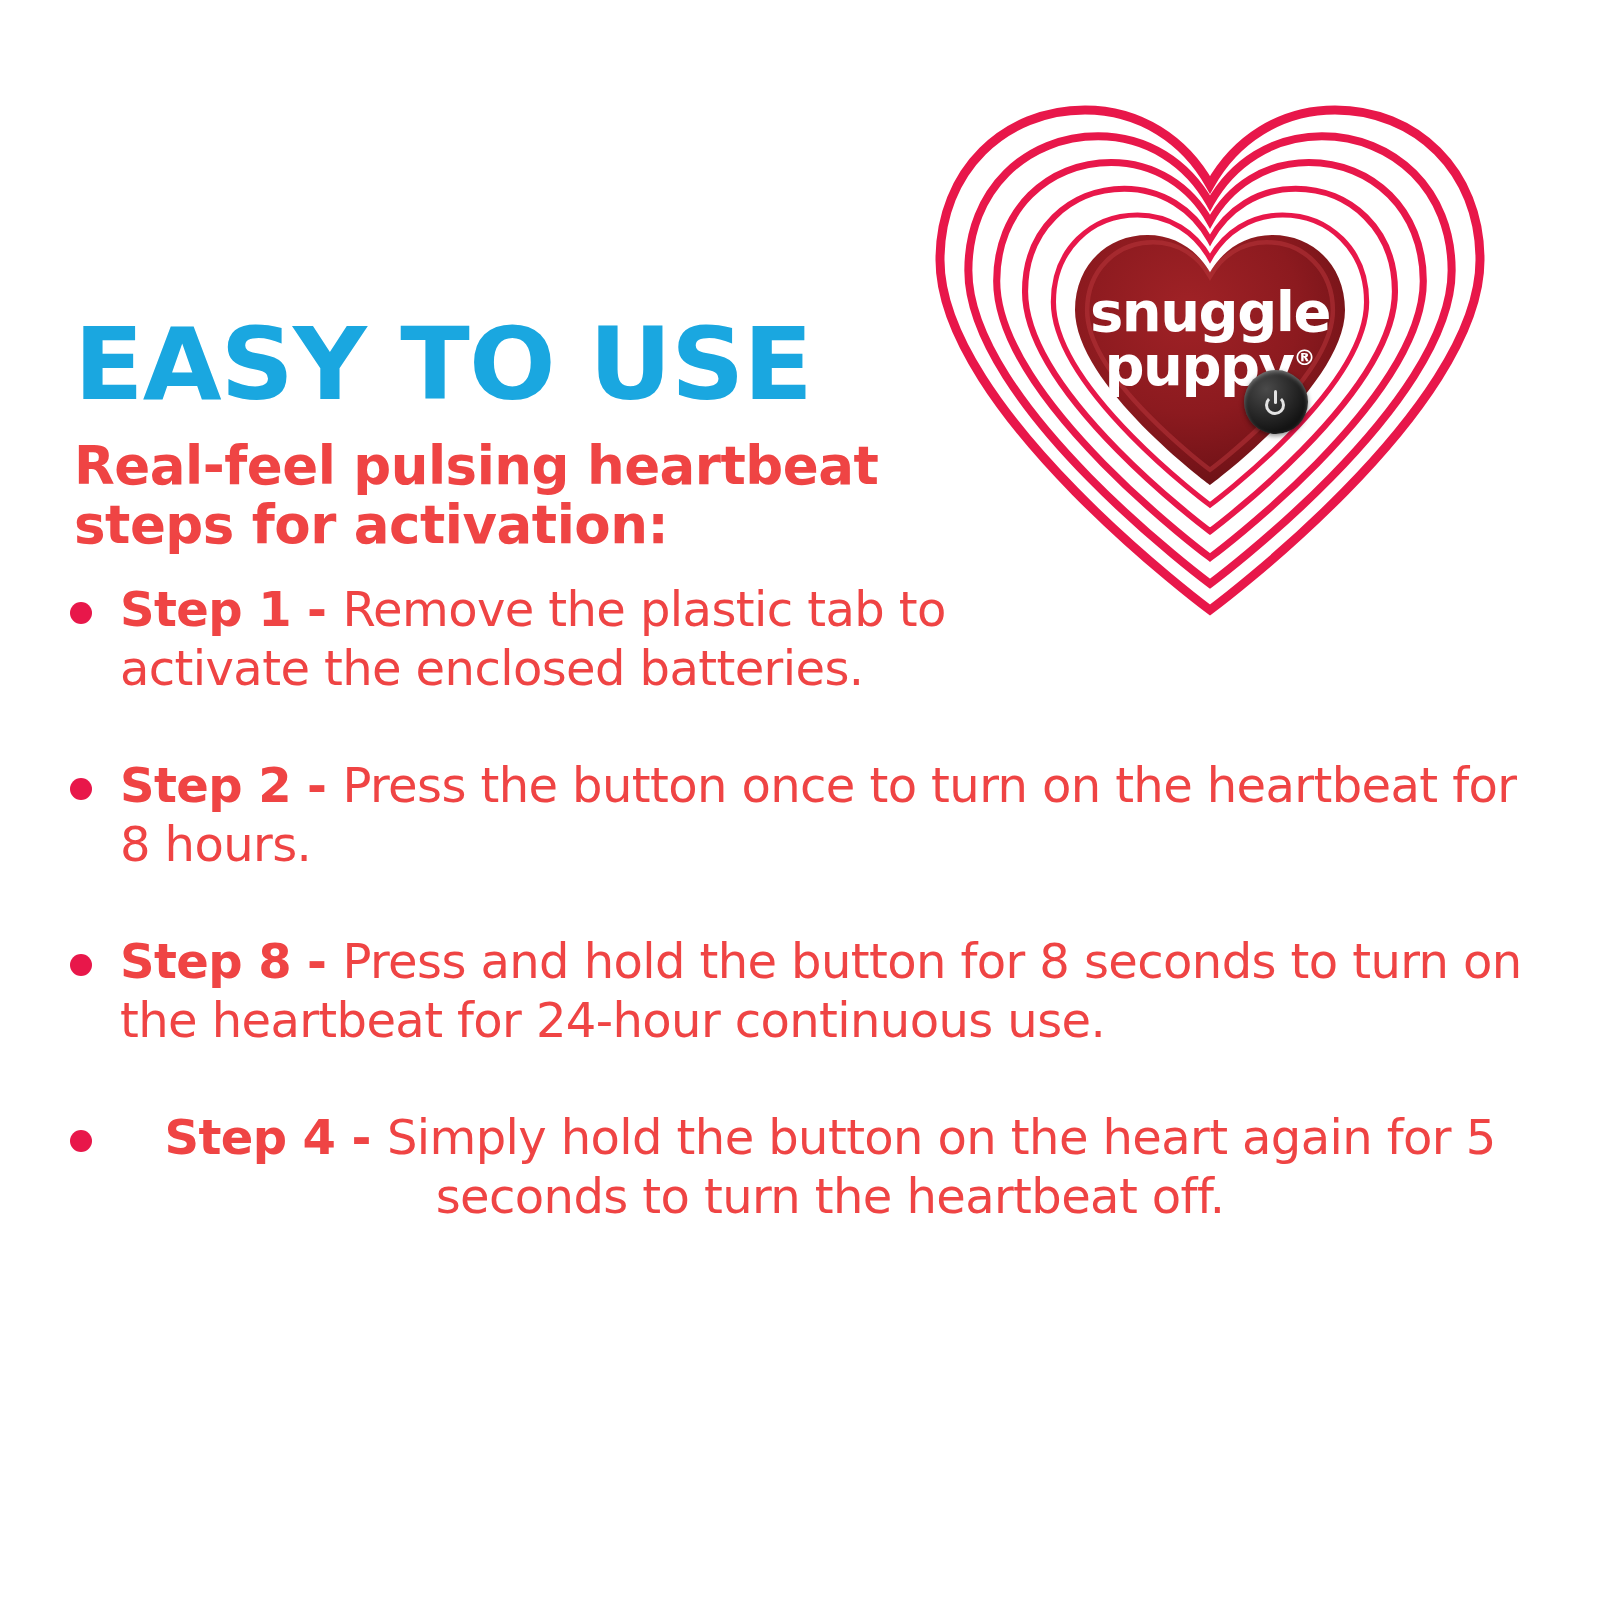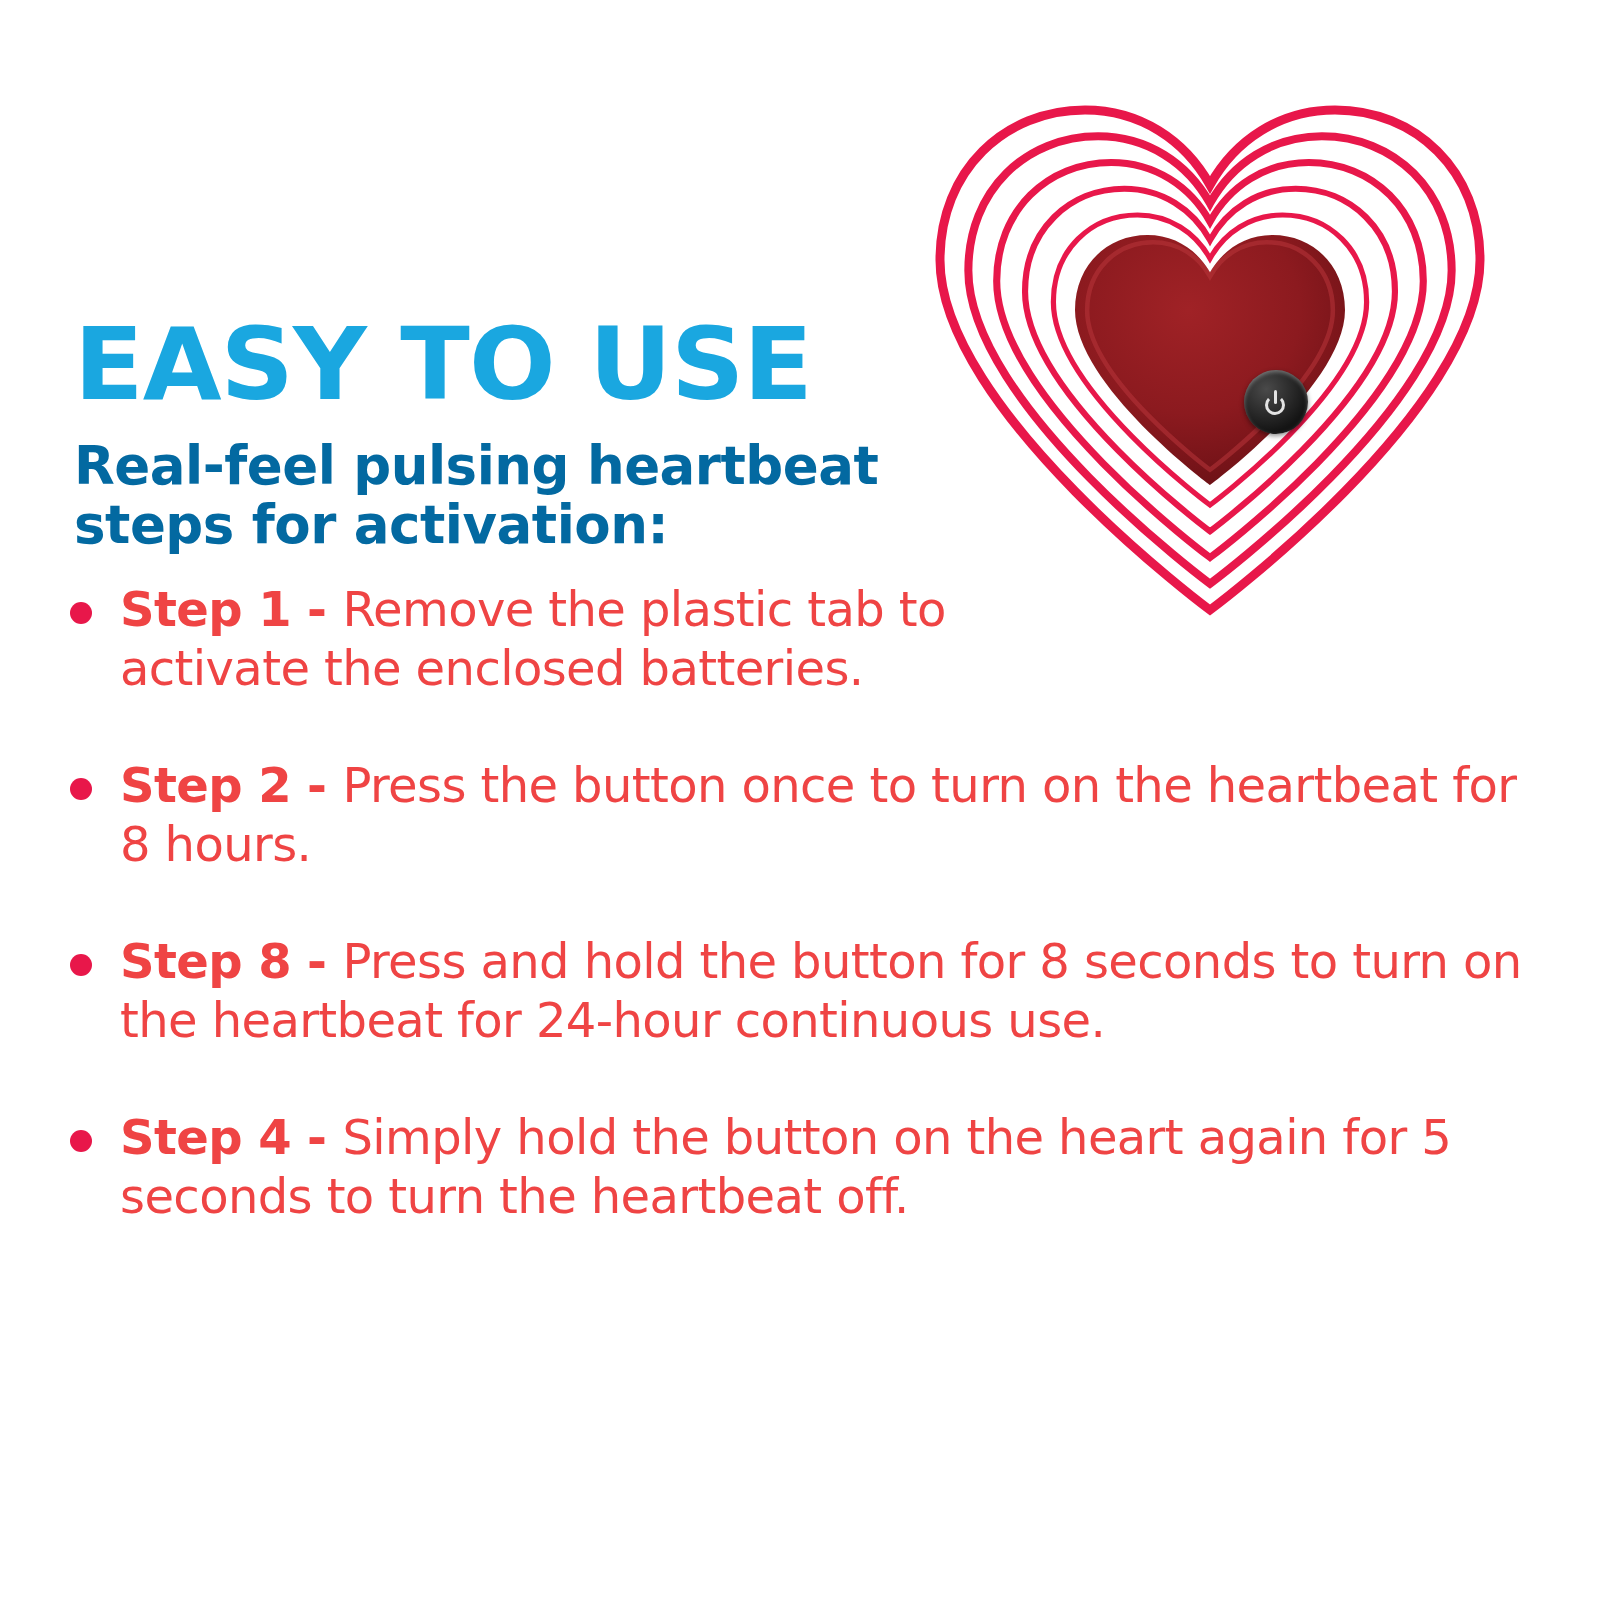--- a/index.html
+++ b/index.html
@@ -37,21 +37,21 @@
   }
 
   .subhead {
     position: absolute;
     left: 74px;
     top: 392px;
     width: 850px;
     font-size: 53px;
     line-height: 1.12;
     font-weight: bold;
-    color: #0369a1;
+    color: #ef4444;
     font-family: "DejaVu Sans", sans-serif;
     letter-spacing: -0.5px;
   }
 
   
   .steps {
     position: absolute;
     left: 62px;
     top: 580px;
     width: 1420px;
@@ -79,21 +79,21 @@
     background: #e8174a;
   }
 
   .step .label {
     font-weight: bold;
   }
 
   .step-1 { width: 1000px; }
   .step-2 { width: 1420px; }
   .step-3 { width: 1420px; }
-  .step-4 { width: 1420px; margin-bottom: 12px; }
+  .step-4 { width: 1420px; margin-bottom: 12px; text-align: center; }
 
   
   .heart-wrap {
     position: absolute;
     left: 910px;
     top: 70px;
     width: 600px;
     height: 570px;
   }
   .heart-wrap svg {
@@ -214,19 +214,23 @@
         <use href="#h" transform="translate(300,290) scale(0.895) translate(-300,-290)"></use>
         <use href="#h" transform="translate(300,290) scale(0.79) translate(-300,-290)"></use>
         <use href="#h" transform="translate(300,290) scale(0.685) translate(-300,-290)"></use>
         <use href="#h" transform="translate(300,290) scale(0.58) translate(-300,-290)"></use>
       </g>
 
       <use href="#h" fill="url(#heartFill)" transform="translate(300,290) scale(0.50) translate(-300,-290)"></use>
       <use href="#h" fill="none" stroke="#b8353a" stroke-width="10" transform="translate(300,286) scale(0.455) translate(-300,-290)" opacity="0.55"></use>
     </svg>
 
+    <div class="logo-text">
+      <div>snuggle</div>
+      <div class="line2"><span>puppy</span><span class="reg">®</span></div>
+    </div>
 
     <div class="power-btn">
       <span class="power-glyph"></span>
     </div>
   </div>
 
 </div>
 
 </body></html>

